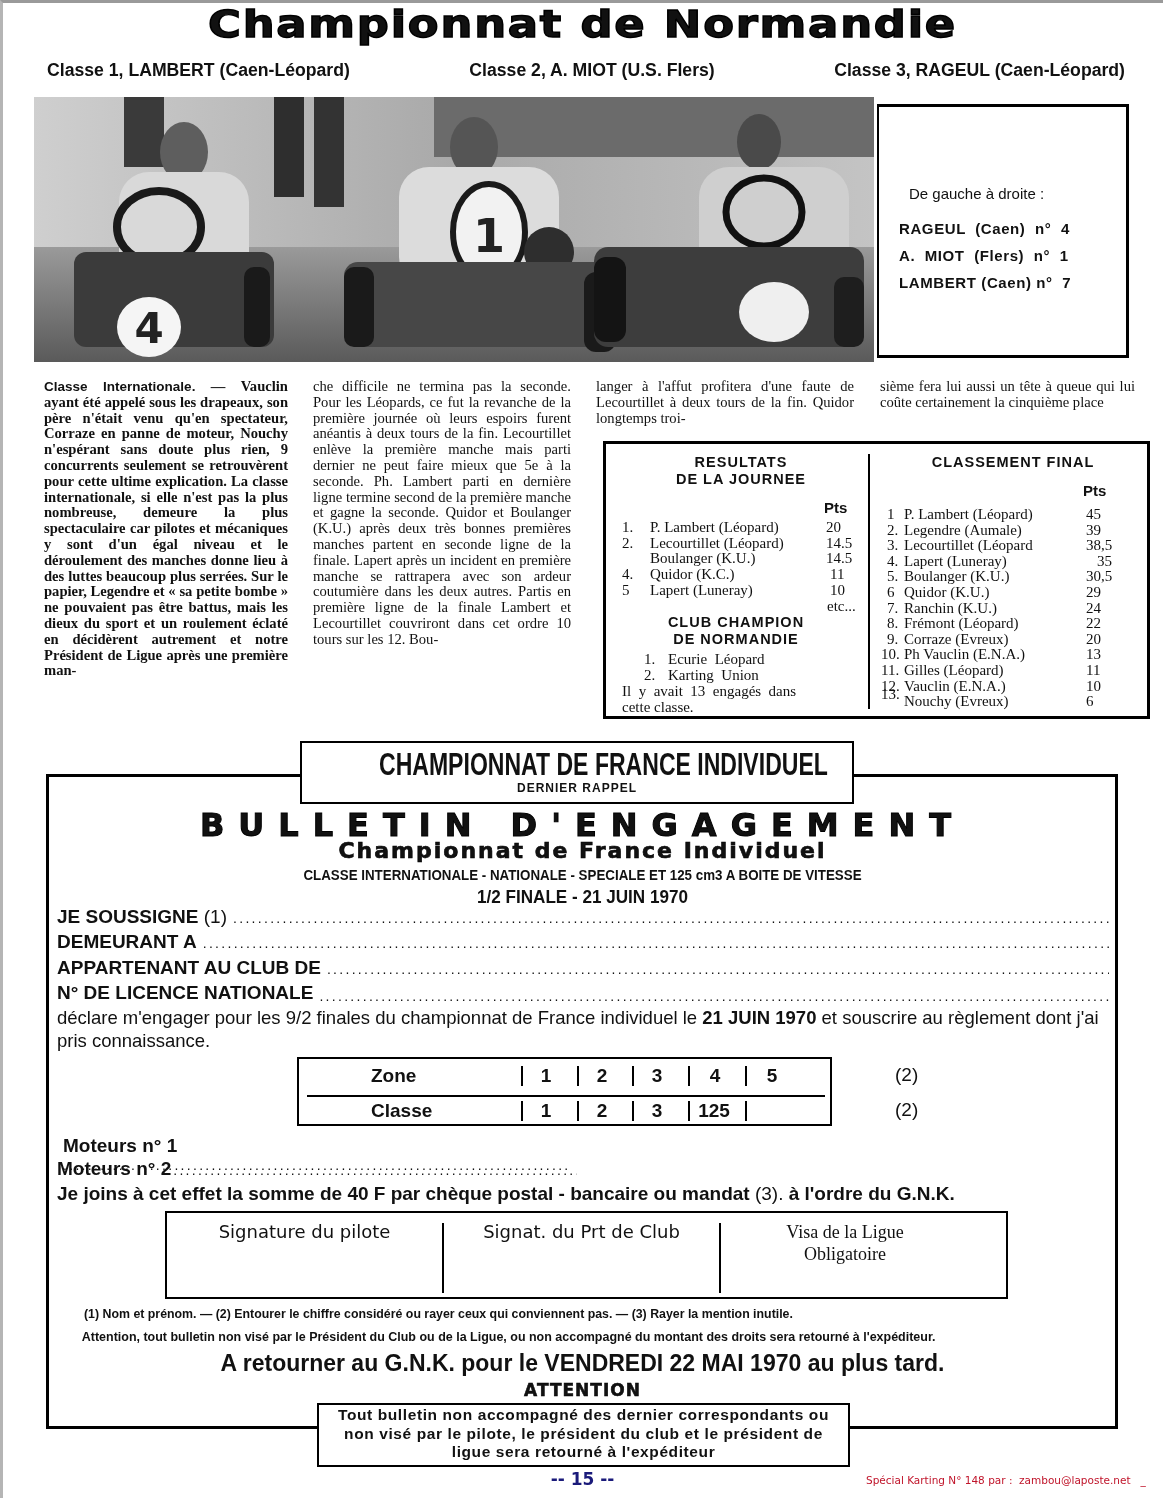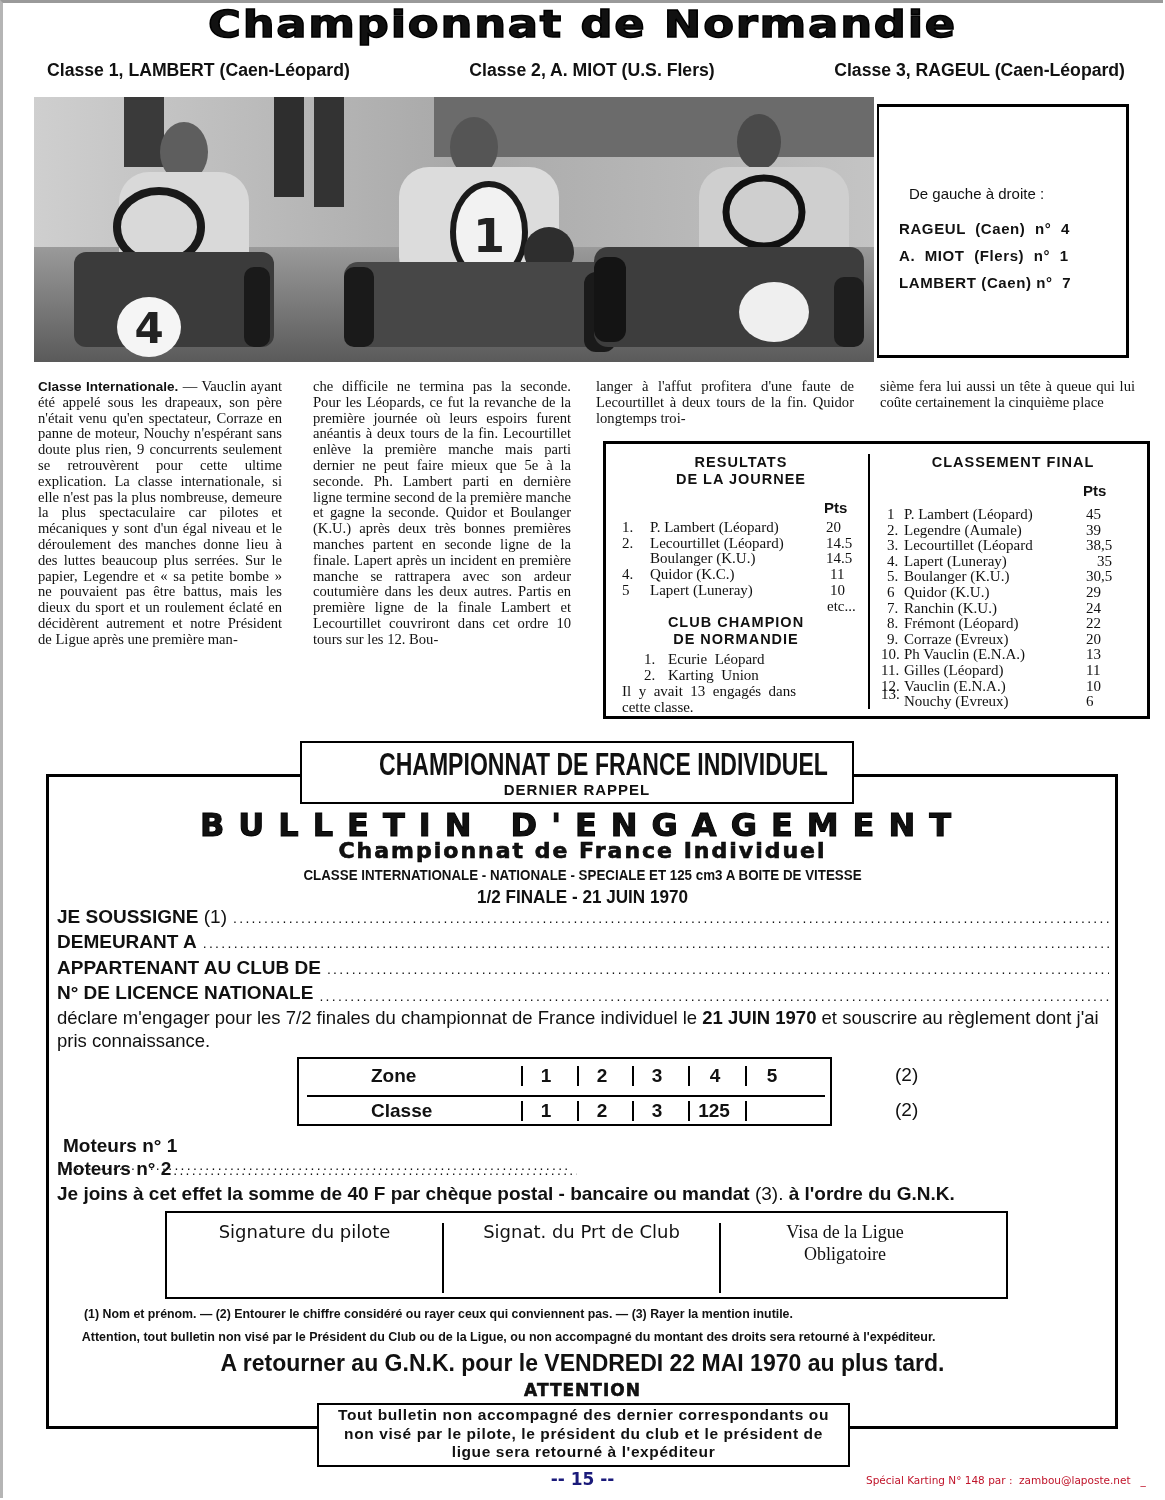--- a/index.html
+++ b/index.html
@@ -16,21 +16,21 @@
   .col { font-family:"Liberation Serif", serif; font-size:14.6px; line-height:15.8px; text-align:justify; }
   .col p { margin:0; }
   .results { left:603px; top:441px; width:547px; height:278px; border:3px solid #000; box-sizing:border-box; font-family:"Liberation Serif", serif; }
   .results .divider { position:absolute; left:262px; top:10px; width:2px; height:255px; background:#000; }
   .rh { font-family:"Liberation Sans", sans-serif; font-weight:bold; font-size:14.5px; text-align:center; letter-spacing:1px; line-height:17px; }
   .pts { font-family:"Liberation Sans", sans-serif; font-weight:bold; font-size:15px; }
   .rline { position:absolute; font-size:15px; line-height:15.5px; white-space:pre; }
   .bulletin { left:46px; top:774px; width:1072px; height:655px; border:3px solid #000; box-sizing:border-box; }
   .cfi-box { left:300px; top:741px; width:554px; height:63px; border:2px solid #000; background:#fff; box-sizing:border-box; text-align:center; }
   .cfi-title { font-family:"Liberation Sans", sans-serif; font-weight:bold; font-size:32px; line-height:38px; transform:scaleX(0.72); transform-origin:center; letter-spacing:0; margin-top:2px; white-space:nowrap; }
-  .cfi-sub { font-family:"Liberation Sans", sans-serif; font-weight:bold; font-size:15px; letter-spacing:1px; margin-top:-2px; }
+  .cfi-sub { font-family:"Liberation Sans", sans-serif; font-weight:bold; font-size:12px; letter-spacing:1px; margin-top:-2px; }
   .bul-title { left:0; width:1165px; top:806px; text-align:center; font-family:"DejaVu Sans", sans-serif; font-weight:900; font-size:32px; letter-spacing:14px; -webkit-text-stroke:1px #000; }
   .bul-sub { left:0; width:1165px; top:838px; text-align:center; font-family:"DejaVu Sans", sans-serif; font-weight:900; font-size:22px; letter-spacing:2px; -webkit-text-stroke:0.6px #000; }
   .bul-cls { left:0; width:1165px; top:867px; text-align:center; font-family:"Liberation Sans", sans-serif; font-weight:bold; font-size:14.5px; transform:scaleX(0.92); }
   .bul-date { left:0; width:1165px; top:886px; text-align:center; font-family:"Liberation Sans", sans-serif; font-weight:bold; font-size:19px; transform:scaleX(0.9); }
   .field { left:57px; width:1052px; display:flex; align-items:baseline; font-family:"Liberation Sans", sans-serif; font-size:19px; }
   .field .lbl { font-weight:bold; white-space:nowrap; transform-origin:left; }
   .field .lbl .n { font-weight:normal; }
   .field .dots { flex:1; overflow:hidden; white-space:nowrap; letter-spacing:2.3px; margin-left:6px; font-size:14px; }
   .decl { left:57px; width:1055px; top:1006px; font-family:"Liberation Sans", sans-serif; font-size:18.5px; line-height:23px; }
   .zone-box { left:297px; top:1057px; width:535px; height:69px; border:2px solid #000; box-sizing:border-box; font-family:"Liberation Sans", sans-serif; font-weight:bold; font-size:19px; }
@@ -110,21 +110,21 @@
   </svg>
 </div>
 
 <div class="abs caption-box">
   <div class="lead">De gauche à droite :</div>
   <div class="row" style="top:113px">RAGEUL  (Caen)  n°  4</div>
   <div class="row" style="top:140px">A.  MIOT  (Flers)  n°  1</div>
   <div class="row" style="top:167px">LAMBERT (Caen) n°  7</div>
 </div>
 
-<div class="abs col" style="left:38px; top:379px; width:244px; height:348px;">
+<div class="abs col" style="left:44px; top:379px; width:244px; height:348px;font-weight:bold;">
   <p style="text-indent:0"><b style="font-family:'Liberation Sans',sans-serif;font-size:13.5px;">Classe Internationale.</b><span> — Vauclin ayant été appelé sous les drapeaux, son père n'était venu qu'en spectateur, Corraze en panne de moteur, Nouchy n'espérant sans doute plus rien, 9 concurrents seulement se retrouvèrent pour cette ultime explication. La classe internationale, si elle n'est pas la plus nombreuse, demeure la plus spectaculaire car pilotes et mécaniques y sont d'un égal niveau et le déroulement des manches donne lieu à des luttes beaucoup plus serrées. Sur le papier, Legendre et « sa petite bombe » ne pouvaient pas être battus, mais les dieux du sport et un roulement éclaté en décidèrent autrement et notre Président de Ligue après une première man-</span></p>
 </div>
 <div class="abs col" style="left:313px; top:379px; width:258px; height:348px;">
   <p>che difficile ne termina pas la seconde. Pour les Léopards, ce fut la revanche de la première journée où leurs espoirs furent anéantis à deux tours de la fin. Lecourtillet enlève la première manche mais parti dernier ne peut faire mieux que 5e à la seconde. Ph. Lambert parti en dernière ligne termine second de la première manche et gagne la seconde. Quidor et Boulanger (K.U.) après deux très bonnes premières manches partent en seconde ligne de la finale. Lapert après un incident en première manche se rattrapera avec son ardeur coutumière dans les deux autres. Partis en première ligne de la finale Lambert et Lecourtillet couvriront dans cet ordre 10 tours sur les 12. Bou-</p>
 </div>
 <div class="abs col" style="left:596px; top:379px; width:258px;">
   <p>langer à l'affut profitera d'une faute de Lecourtillet à deux tours de la fin. Quidor longtemps troi-</p>
 </div>
 <div class="abs col" style="left:880px; top:379px; width:255px;">
   <p>sième fera lui aussi un tête à queue qui lui coûte certainement la cinquième place</p>
@@ -233,21 +233,21 @@
 <div class="abs field" style="top:957px;">
   <span class="lbl">APPARTENANT AU CLUB DE</span>
   <span class="dots">........................................................................................................................................................................</span>
 </div>
 <div class="abs field" style="top:982px;align-items:flex-end;">
   <span class="lbl">N° DE LICENCE NATIONALE</span>
   <span class="dots">........................................................................................................................................................................</span>
 </div>
 
 <div class="abs decl">
-  <span>déclare m'engager pour les 7/2 finales du championnat de France individuel le </span><b>21 JUIN 1970</b><span> et souscrire au règlement dont j'ai pris connaissance.</span>
+  <span>déclare m'engager pour les 9/2 finales du championnat de France individuel le </span><b>21 JUIN 1970</b><span> et souscrire au règlement dont j'ai pris connaissance.</span>
 </div>
 
 <div class="abs zone-box">
   <div class="zone-row" style="top:2px;">
     <span class="zl">Zone</span>
     <span class="bar" style="left:222px"></span>
     <span class="cell" style="left:232px;width:30px">1</span>
     <span class="bar" style="left:278px"></span>
     <span class="cell" style="left:288px;width:30px">2</span>
     <span class="bar" style="left:333px"></span>

